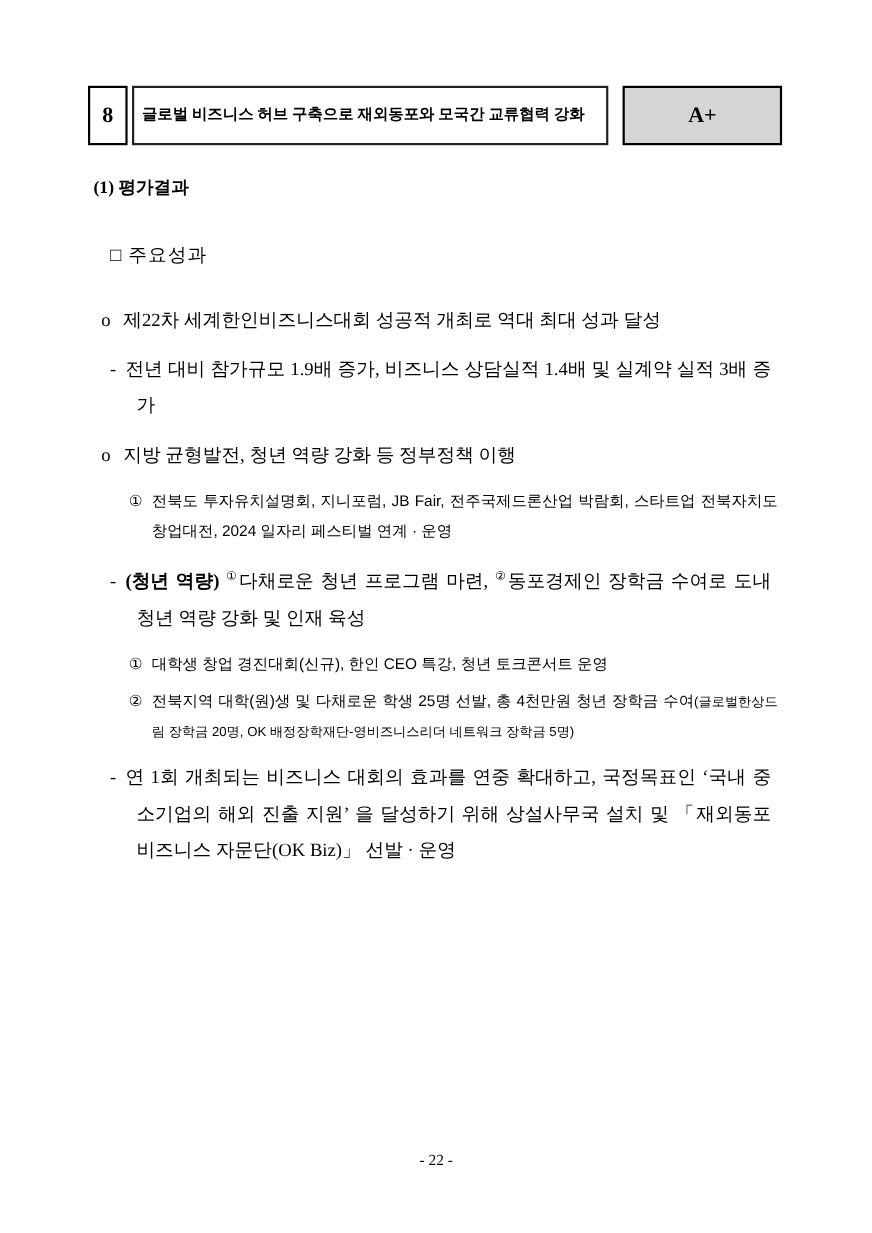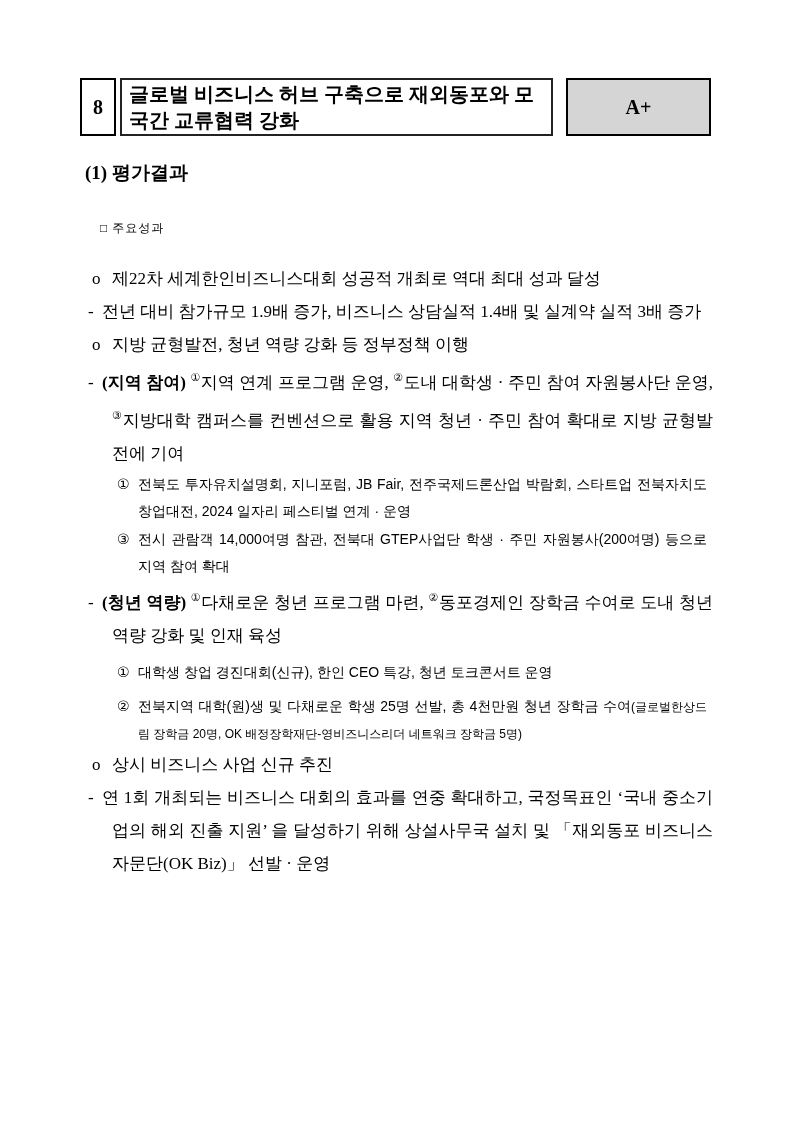--- a/index.html
+++ b/index.html
@@ -22,51 +22,51 @@
     display:flex;align-items:center;justify-content:center;
     font-weight:bold;font-size:20px;
     box-sizing:border-box;
   }
   .title-box{
     width:433px;min-height:54px;
     border:2px solid #222;
     margin-left:4px;
     box-sizing:border-box;
     padding:1px 7px;
-    font-weight:bold;font-size:20px;line-height:26px;
+    font-weight:bold;font-size:14px;line-height:26px;
     display:flex;align-items:center;
   }
   .grade-box{
     width:145px;min-height:54px;
     border:2px solid #000;
     background:#d5d5d5;
     margin-left:13px;
     box-sizing:border-box;
     display:flex;align-items:center;justify-content:center;
     font-weight:bold;font-size:20px;
     font-family:"Liberation Serif","DejaVu Serif",serif;
   }
   
   .section-title{
     position:absolute;left:85px;top:160px;
-    font-weight:bold;font-size:19px;
+    font-weight:bold;font-size:16px;
   }
   .subsection-title{
     position:absolute;left:100px;top:220px;
-    font-size:12px;letter-spacing:1px;
+    font-size:17px;letter-spacing:1px;
   }
   
   .body{
     position:absolute;left:88px;top:262px;
     width:625px;
   }
   .para{
     font-size:17px;line-height:33px;
     text-align:justify;
-    margin:0;
+    margin:12px;
   }
   .para.o{margin-left:4px;padding-left:20px;text-indent:-20px;}
   .para.o .marker{display:inline-block;width:20px;text-indent:0;}
   .para.dash{padding-left:24px;text-indent:-24px;}
   .para.dash .marker{display:inline-block;width:14px;text-indent:0;}
   .para.sub{
     margin-left:29px;margin-right:6px;
     font-family:"Liberation Sans","DejaVu Sans",sans-serif;
     font-size:14px;line-height:27px;
     padding-left:21px;text-indent:-21px;
@@ -102,24 +102,22 @@
   </div>
 
   <div class="section-title">(1) 평가결과</div>
 
   <div class="subsection-title">□ 주요성과</div>
 
   <div class="body">
       <div class="para o"><span class="marker">o</span><span>제22차 세계한인비즈니스대회 성공적 개최로 역대 최대 성과 달성</span></div>
       <div class="para dash"><span class="marker">-</span><span>전년 대비 참가규모 1.9배 증가, 비즈니스 상담실적 1.4배 및 실계약 실적 3배 증가</span></div>
       <div class="para o"><span class="marker">o</span><span>지방 균형발전, 청년 역량 강화 등 정부정책 이행</span></div>
-      <div class="para dash"><span class="marker">-</span><span class="seg-bold">(지역 참여) </span><span class="seg-sup">①</span><span>지역 연계 프로그램 운영, </span><span class="seg-sup">②</span><span>도내 대학생 · 주민 참여 자원봉사단 운영, </span><span class="seg-sup">③</span><span>지방대학 캠퍼스를 컨벤션으로 활용 지역 청년 · 주민 참여 확대로 지방 균형발전에 기여</span></div>
       <div class="para sub"><span class="seg-marker">①</span><span>전북도 투자유치설명회, 지니포럼, JB Fair, 전주국제드론산업 박람회, 스타트업 전북자치도 창업대전, 2024 일자리 페스티벌 연계 · 운영</span></div>
-      <div class="para sub"><span class="seg-marker">③</span><span>전시 관람객 14,000여명 참관, 전북대 GTEP사업단 학생 · 주민 자원봉사(200여명) 등으로 지역 참여 확대</span></div>
       <div class="para dash"><span class="marker">-</span><span class="seg-bold">(청년 역량) </span><span class="seg-sup">①</span><span>다채로운 청년 프로그램 마련, </span><span class="seg-sup">②</span><span>동포경제인 장학금 수여로 도내 청년 역량 강화 및 인재 육성</span></div>
       <div class="para sub gap"><span class="seg-marker">①</span><span>대학생 창업 경진대회(신규), 한인 CEO 특강, 청년 토크콘서트 운영</span></div>
       <div class="para sub gap"><span class="seg-marker">②</span><span>전북지역 대학(원)생 및 다채로운 학생 25명 선발, 총 4천만원 청년 장학금 수여</span><span class="seg-small">(글로벌한상드림 장학금 20명, OK 배정장학재단-영비즈니스리더 네트워크 장학금 5명)</span></div>
-      <div class="para o"><span class="marker">o</span><span>상시 비즈니스 사업 신규 추진</span></div>
       <div class="para dash"><span class="marker">-</span><span>연 1회 개최되는 비즈니스 대회의 효과를 연중 확대하고, 국정목표인 ‘국내 중소기업의 해외 진출 지원’ 을 달성하기 위해 상설사무국 설치 및 「재외동포 비즈니스 자문단(OK Biz)」 선발 · 운영</span></div>
     </div>
 
+  <div class="footer">- 22 -</div>
 
 </div>
 
 </body></html>

